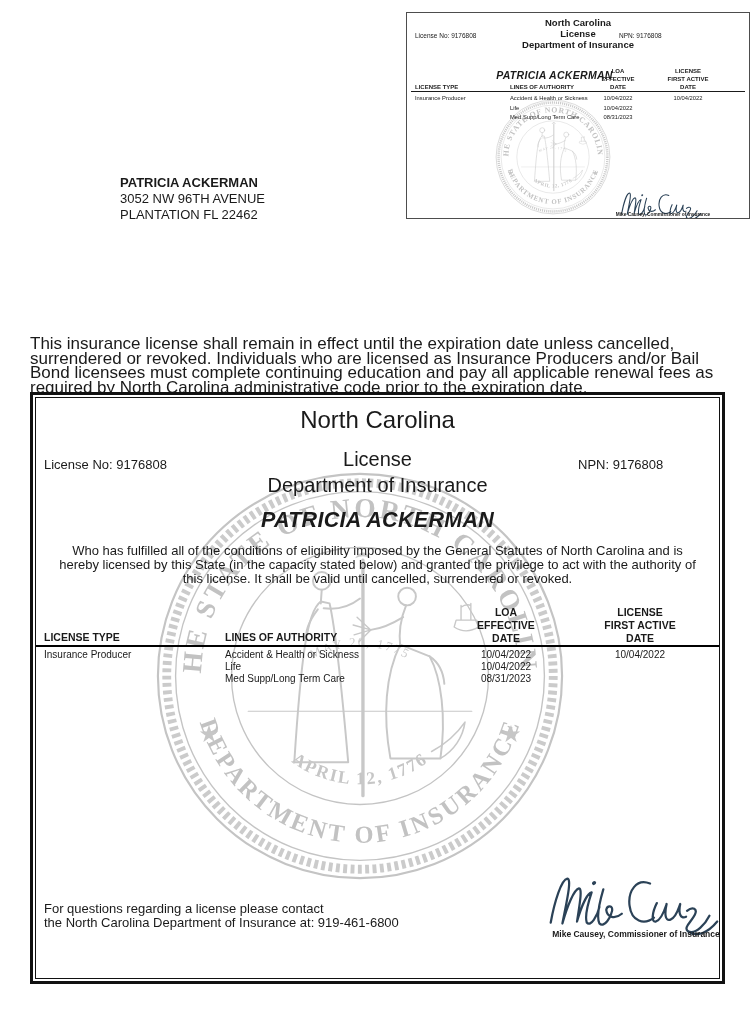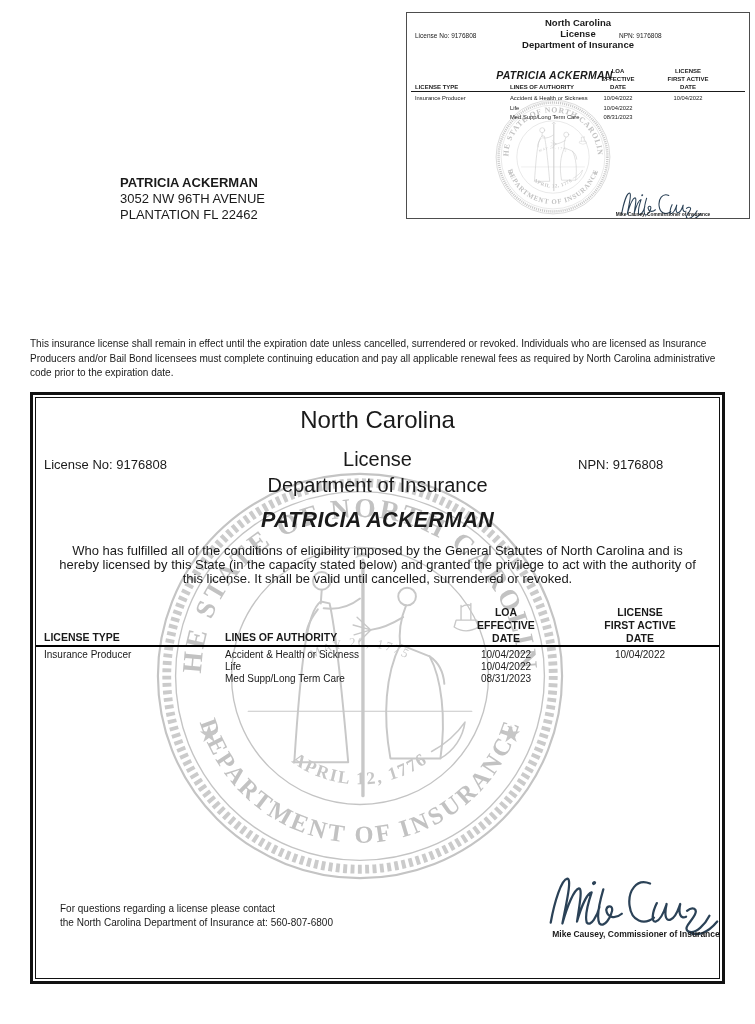--- a/index.html
+++ b/index.html
@@ -27,21 +27,21 @@
   .kt-c3{left:181px;width:60px;text-align:center;} .kt-c4{left:246px;width:70px;text-align:center;}
   .card-sig{position:absolute;left:210px;top:175px;width:88px;height:22px;}
   .card-sig-cap{position:absolute;left:192px;top:199px;width:128px;text-align:center;
                 font-weight:bold;font-size:4.8px;}
 
   
   .address{position:absolute;left:120px;top:175px;font-size:13px;line-height:16px;}
   .address .b{font-weight:bold;}
 
   
-  .notice{position:absolute;left:30px;top:337px;width:700px;font-size:10px;line-height:14.5px;margin:0;}
+  .notice{position:absolute;left:30px;top:337px;width:700px;font-size:17px;line-height:14.5px;margin:0;}
 
   
   .cert-outer{position:absolute;left:30px;top:392px;width:695px;height:592px;
               border:3px solid #111;padding:2px;box-sizing:border-box;background:#fff;}
   .cert{position:relative;width:100%;height:100%;border:1px solid #111;box-sizing:border-box;
         overflow:hidden;background:#fff;}
   .cert-seal{position:absolute;left:118px;top:72px;width:412px;height:412px;}
   .c-title1{position:absolute;left:0;right:0;top:8px;text-align:center;font-size:24px;}
   .c-title2{position:absolute;left:0;right:0;top:50px;text-align:center;font-size:20px;}
   .c-title3{position:absolute;left:0;right:0;top:76px;text-align:center;font-size:20px;}
@@ -52,21 +52,21 @@
   .c-body{position:absolute;left:18px;right:18px;top:146px;text-align:center;
           font-size:13px;line-height:14px;}
   .ct-line{position:absolute;left:0;right:0;top:247px;border-top:2px solid #000;}
   .ct-h{position:absolute;font-weight:bold;font-size:10.5px;}
   .ct-h-lt{left:8px;top:233px;} .ct-h-loa{left:189px;top:233px;}
   .ct-stack{position:absolute;font-weight:bold;font-size:10.5px;line-height:13px;text-align:center;}
   .ct-h-eff{left:420px;width:100px;top:208px;} .ct-h-fa{left:554px;width:100px;top:208px;}
   .ct-c{position:absolute;top:251px;font-size:10px;line-height:12px;}
   .ct-c1{left:8px;} .ct-c2{left:189px;}
   .ct-c3{left:420px;width:100px;text-align:center;} .ct-c4{left:554px;width:100px;text-align:center;}
-  .c-contact{position:absolute;left:8px;top:504px;font-size:10px;line-height:13.5px;margin-left:16px;}
+  .c-contact{position:absolute;left:8px;top:504px;font-size:13px;line-height:13.5px;}
   .c-sig{position:absolute;left:505px;top:470px;width:185px;height:58px;}
   .c-sig-cap{position:absolute;left:500px;top:531px;width:200px;text-align:center;
              font-weight:bold;font-size:8.5px;}
 </style>
 </head>
 <body>
 
 <div class="page">
 
   <div class="card">
@@ -247,21 +247,21 @@
       </div>
       <div class="ct-c ct-c3">
         <div>10/04/2022</div>
         <div>10/04/2022</div>
         <div>08/31/2023</div>
       </div>
       <div class="ct-c ct-c4">10/04/2022</div>
 
       <div class="c-contact">
         <div>For questions regarding a license please contact</div>
-        <div>the North Carolina Department of Insurance at: 560-807-6800</div>
+        <div>the North Carolina Department of Insurance at: 919-461-6800</div>
       </div>
 
       <div class="c-sig">
 <svg viewBox="0 0 190 70" preserveAspectRatio="none" xmlns="http://www.w3.org/2000/svg">
   <path fill="none" stroke="#2b4257" stroke-width="2.3" stroke-linecap="round" stroke-linejoin="round" d="
     M10,56 C14,34 21,12 27,11 C32,11 26,36 22,57
     C27,39 34,22 39,21 C43,21 39,41 37,55
     C41,41 47,26 52,25 C48,37 45,50 47,56 C51,61 58,49 60,40
     M54,15 C55,14 56,15 55,16 C54,17 53,16 54,15
     M64,22 C59,39 57,51 60,57 C65,62 72,50 73,44 C74,38 68,38 67,43 C68,51 76,53 83,47

